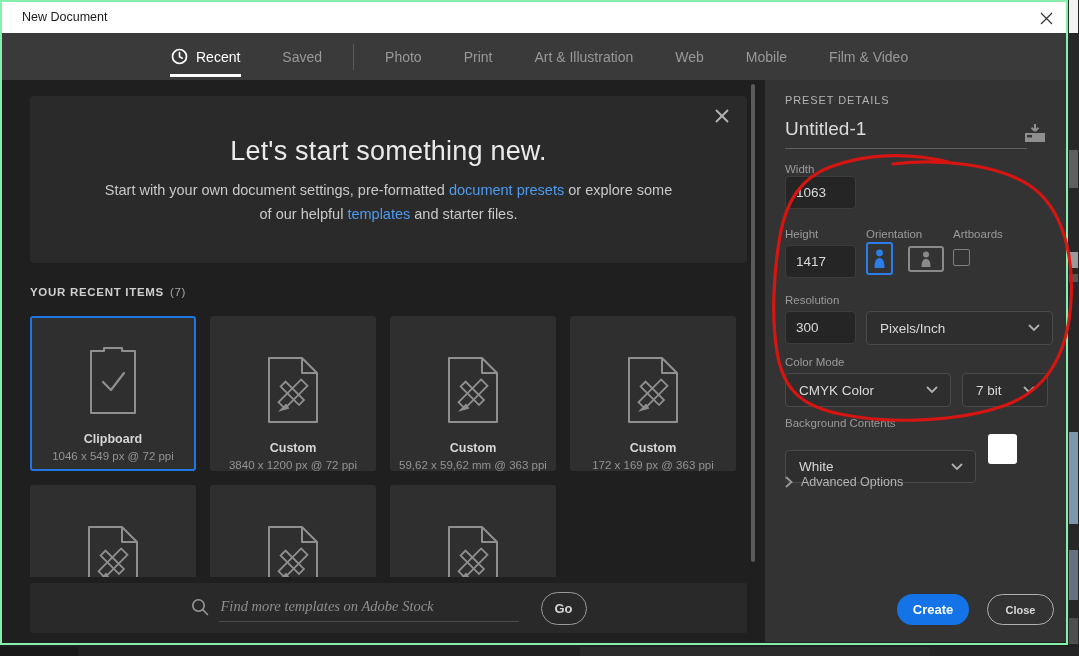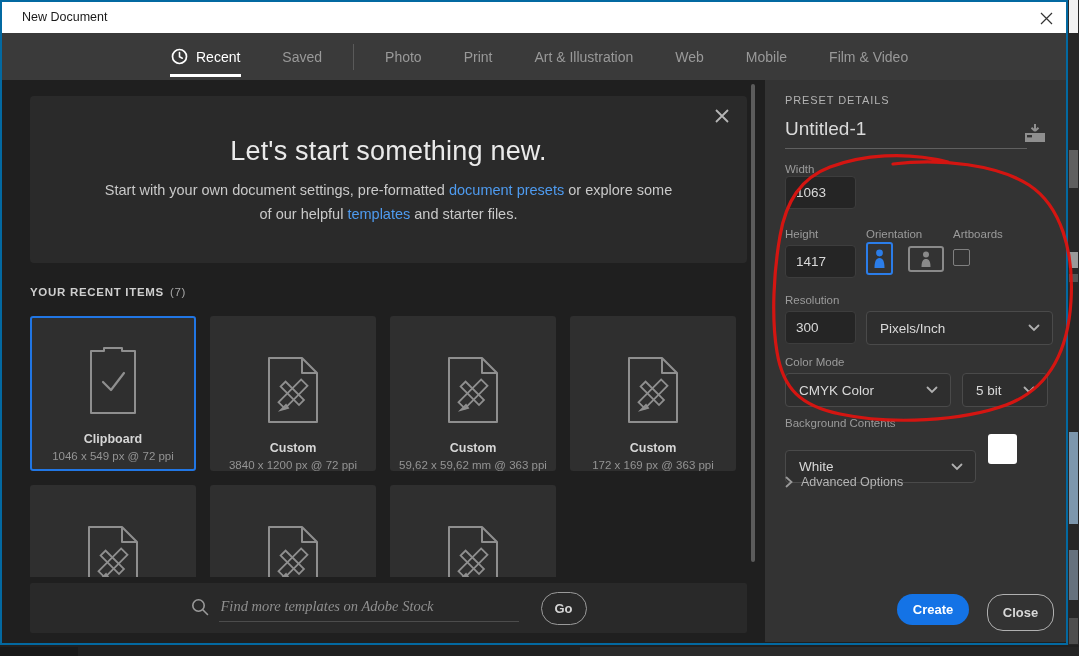--- a/index.html
+++ b/index.html
@@ -8,21 +8,21 @@
   .screen { position:relative; width:1079px; height:656px; background:#1c1c1c; }
 
   
   .bg-right-strip { position:absolute; left:1068px; top:0; width:11px; height:656px; background:#272727; }
   .bg-right-strip .frag { position:absolute; left:1px; width:9px; }
   .bg-bottom-strip { position:absolute; left:0; top:645px; width:1079px; height:11px; background:#202020; }
   .bg-bottom-strip .frag { position:absolute; top:2px; height:9px; }
 
   
   .dialog { position:absolute; left:0; top:0; width:1068px; height:645px;
-            border:2px solid #0369a1; background:#1f1f1f; overflow:hidden; }
+            border:2px solid #86efac; background:#1f1f1f; overflow:hidden; }
   .titlebar { position:relative; height:31px; background:#ffffff; }
   .titlebar .title { position:absolute; left:20px; top:8px; font-size:12.5px; color:#1a1a1a; }
   .titlebar .win-close { position:absolute; right:8px; top:4px; width:24px; height:24px;
             display:flex; align-items:center; justify-content:center; cursor:pointer; }
 
   .tabbar { position:relative; height:47px; background:#3a3a3a; display:flex; align-items:center;
             padding-left:148px; }
   .tab { position:relative; height:47px; display:flex; align-items:center; gap:8px;
          padding:0 21px; color:#999999; font-size:14px; cursor:pointer; }
   .tab.active { color:#ffffff; }
@@ -94,22 +94,22 @@
           border:1.5px solid #808080; border-radius:2px; background:transparent; cursor:pointer; }
 
   .swatch { position:absolute; left:223px; top:351px; width:29px; height:30px; background:#ffffff;
           border-radius:3px; cursor:pointer; }
 
   .advanced { position:absolute; left:20px; top:395px; display:flex; align-items:center; gap:8px;
           color:#b5b5b5; font-size:12.5px; cursor:pointer; }
 
   .create-btn { position:absolute; left:132px; top:514px; width:72px; height:31px; border-radius:16px;
           border:none; background:#1473e6; color:#ffffff; font-size:13px; font-weight:700; cursor:pointer; }
-  .close-btn { position:absolute; left:222px; top:514px; width:67px; height:37px; border-radius:16px;
-          border:1.5px solid #b0b0b0; background:transparent; color:#d9d9d9; font-size:13px;
+  .close-btn { position:absolute; left:222px; top:514px; width:67px; height:31px; border-radius:16px;
+          border:1.5px solid #b0b0b0; background:transparent; color:#d9d9d9; font-size:11px;
           font-weight:700; cursor:pointer; }
 
   .annotation-layer { position:absolute; left:0; top:0; width:1079px; height:656px;
           pointer-events:none; z-index:50; }
 </style>
 </head>
 <body>
 
 <div class="screen">
 
@@ -346,21 +346,21 @@
         </div>
 
         <div class="lbl" style="left:20px;top:276px;">Color Mode</div>
         <div class="select" style="left:20px;top:293px;width:166px;">
           <span>CMYK Color</span>
           <svg class="chev" width="12" height="8" viewBox="0 0 12 8">
             <path d="M1.5 1.5 L6 6 L10.5 1.5" stroke="#b0b0b0" stroke-width="1.8" fill="none" stroke-linecap="round"></path>
           </svg>
         </div>
         <div class="select" style="left:197px;top:293px;width:86px;">
-          <span>5 bit</span>
+          <span>7 bit</span>
           <svg class="chev" width="12" height="8" viewBox="0 0 12 8">
             <path d="M1.5 1.5 L6 6 L10.5 1.5" stroke="#b0b0b0" stroke-width="1.8" fill="none" stroke-linecap="round"></path>
           </svg>
         </div>
 
         <div class="lbl" style="left:20px;top:337px;">Background Contents</div>
         <div class="select" style="left:20px;top:370px;width:191px;height:33px;">
           <span>White</span>
           <svg class="chev" width="12" height="8" viewBox="0 0 12 8">
             <path d="M1.5 1.5 L6 6 L10.5 1.5" stroke="#b0b0b0" stroke-width="1.8" fill="none" stroke-linecap="round"></path>

